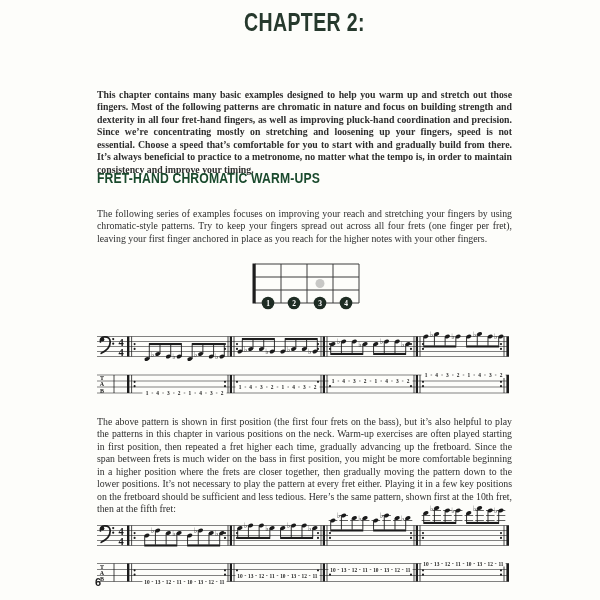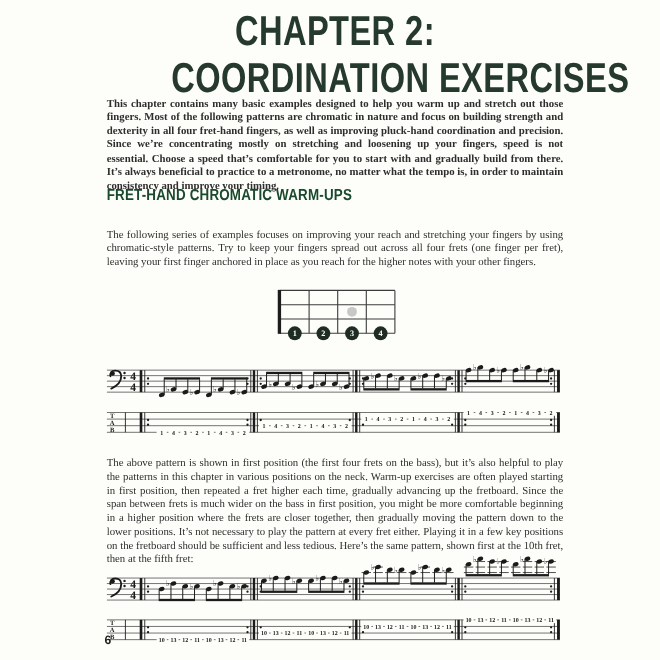--- a/index.html
+++ b/index.html
@@ -13,21 +13,21 @@
   }
   .page { position:absolute; inset:0; background:#fdfdfa; }
   .content { position:absolute; left:97px; width:415px; }
 
   .chapter-title {
     top:8px; text-align:center;
     font-family:"Liberation Sans", sans-serif;
     font-weight:700; color:#26392d;
     line-height:1.12; letter-spacing:0.5px;
   }
-  .chapter-title .line { display:block; font-size:38px; }
+  .chapter-title .line { display:block; font-size:25px; }
   .chapter-title .squeeze { display:inline-block; transform:scaleX(0.78); transform-origin:center; white-space:nowrap; }
 
   .para {
     text-align:justify; font-size:9.8px; line-height:1.275;
     color:#2e2e2e;
   }
   .para-intro { top:89px;font-weight:bold; }
   .section-heading {
     top:170px;
     font-family:"Liberation Sans", sans-serif;
@@ -48,21 +48,20 @@
   }
   svg text { font-family:"Liberation Serif", serif; }
 </style>
 </head>
 <body>
 
 <div class="page">
 
   <div class="content chapter-title">
     <span class="line"><span class="squeeze">CHAPTER 2:</span></span>
-    <span class="line"><span class="squeeze">COORDINATION EXERCISES</span></span>
   </div>
 
   <div class="content para para-intro">This chapter contains many basic examples designed to help you warm up and stretch out those fingers. Most of the following patterns are chromatic in nature and focus on building strength and dexterity in all four fret-hand fingers, as well as improving pluck-hand coordination and precision. Since we’re concentrating mostly on stretching and loosening up your fingers, speed is not essential. Choose a speed that’s comfortable for you to start with and gradually build from there. It’s always beneficial to practice to a metronome, no matter what the tempo is, in order to maintain consistency and improve your timing.</div>
 
   <div class="content section-heading">
     <span class="squeeze">FRET-HAND CHROMATIC WARM-UPS</span>
   </div>
 
   <div class="content para para-warmup">The following series of examples focuses on improving your reach and stretching your fingers by using chromatic-style patterns. Try to keep your fingers spread out across all four frets (one finger per fret), leaving your first finger anchored in place as you reach for the higher notes with your other fingers.</div>
 

